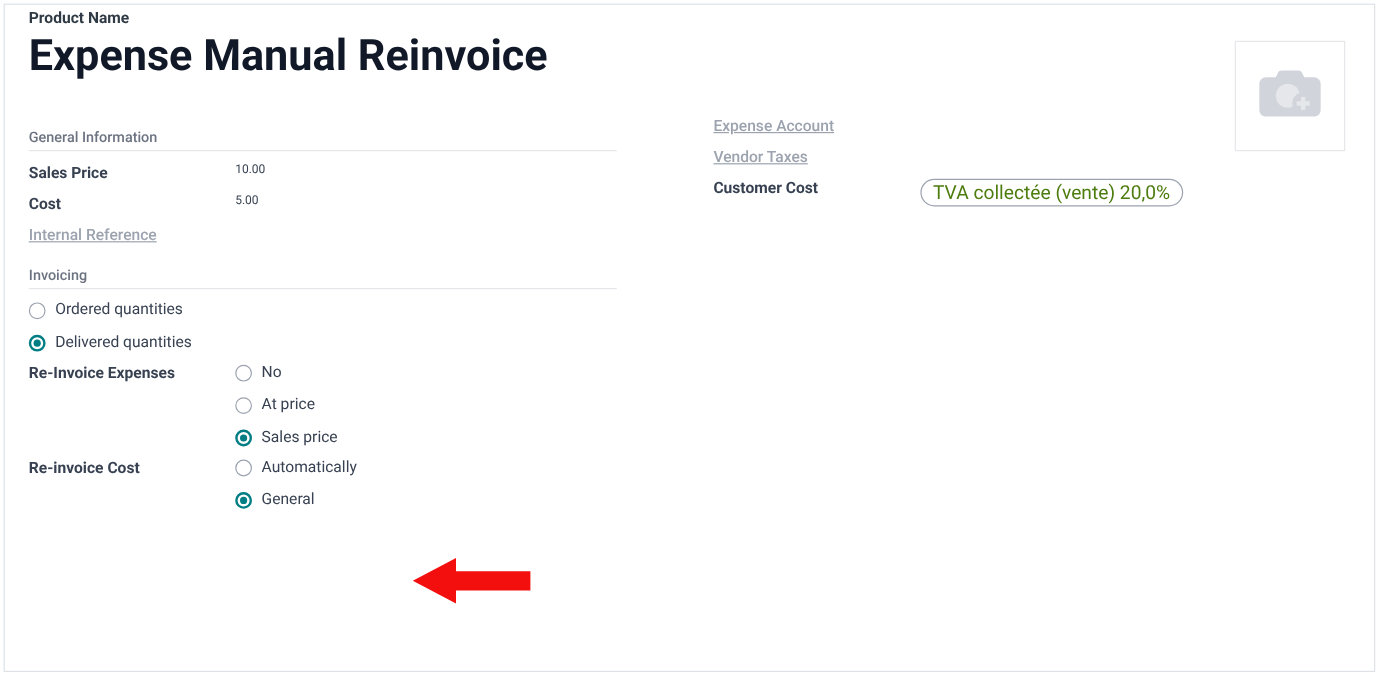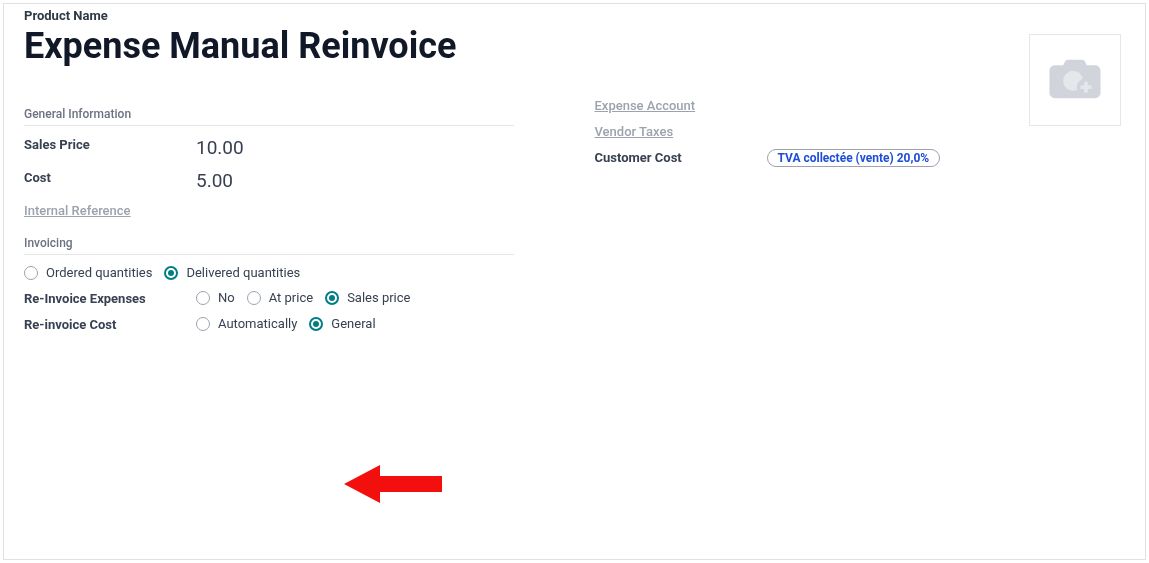--- a/index.html
+++ b/index.html
@@ -85,26 +85,27 @@
     font-weight: 700;
     color: #374151;
     padding-top: 1px;
   }
   .field-label.muted {
     color: #9ca3af;
     font-weight: 500;
     text-decoration: underline;
   }
   .field-value {
-    font-size: 19px;
+    font-size: 10px;
     color: #374151;
   }
 
   .radio-stack {
     display: flex;
+    flex-direction: column;
     gap: 12px;
   }
   .radio-item {
     display: flex;
     align-items: center;
     gap: 8px;
     font-size: 13px;
     color: #374151;
     cursor: pointer;
   }
@@ -130,25 +131,24 @@
     border-radius: 50%;
     background: #017e84;
     transform: translate(-50%, -50%);
   }
 
   .tag-pill {
     display: inline-block;
     border: 1px solid #9ca3af;
     border-radius: 12px;
     padding: 1px 10px;
-    font-size: 12px;
-    color: #1d4ed8;
+    font-size: 16px;
+    color: #4d7c0f;
     background: #fff;
     cursor: pointer;
-    font-weight: bold;
   }
 
   .arrow-annotation {
     position: absolute;
     pointer-events: none;
   }
 </style>
 </head>
 <body>
 

